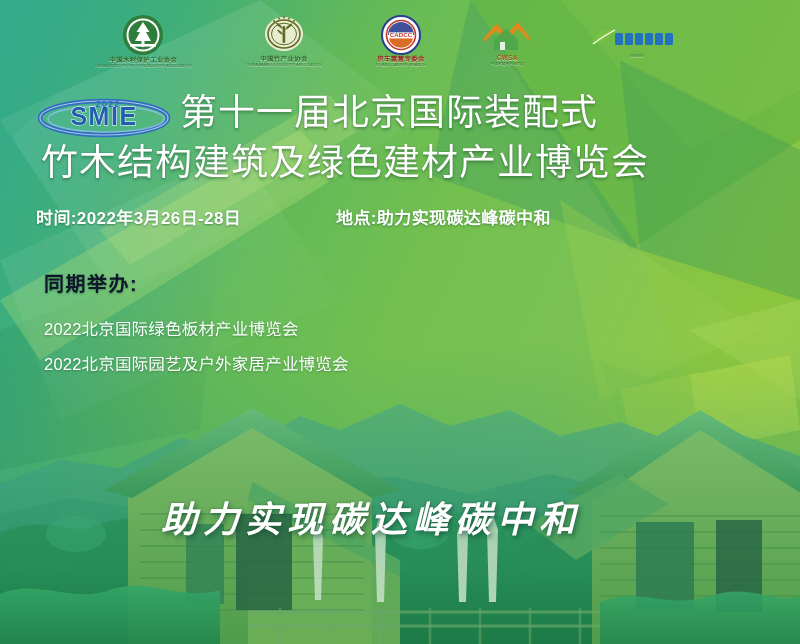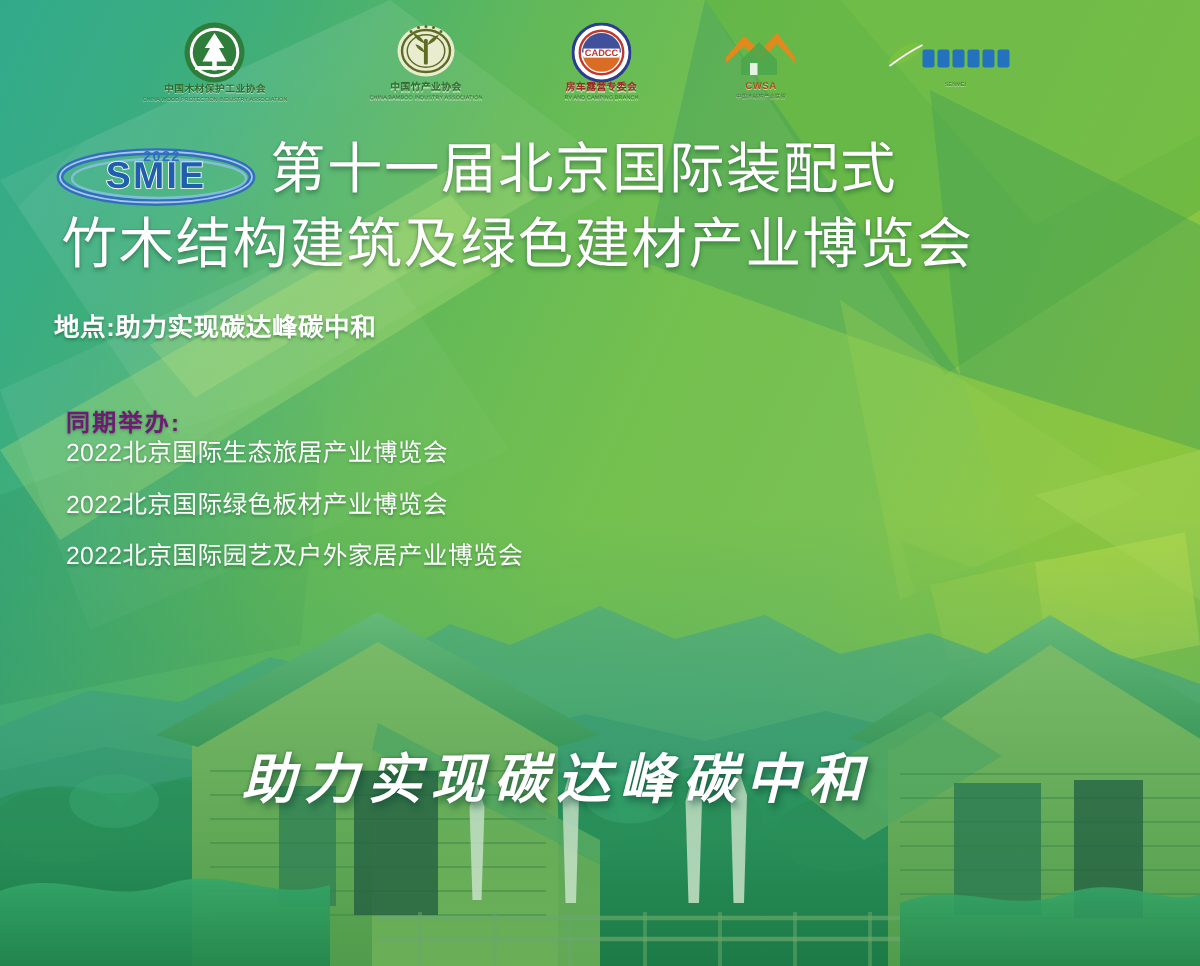--- a/index.html
+++ b/index.html
@@ -137,26 +137,26 @@
   }
   .meta-time { width: 300px; }
 
   
   .concurrent {
     position: absolute;
     top: 268px;
     left: 44px;
   }
   .concurrent-head {
-    font-size: 16px;
+    font-size: 20px;
     font-weight: bold;
-    color: #701a75;
+    color: #0f172a;
     letter-spacing: 1.5px;
     text-shadow: 0 1px 2px rgba(20,80,40,.5);
-    margin-bottom: 2px;
+    margin-bottom: 24px;
   }
   .concurrent-item {
     font-size: 16.5px;
     color: #ffffff;
     letter-spacing: .2px;
     line-height: 1;
     margin-bottom: 18px;
     text-shadow: 0 1px 2px rgba(20,80,40,.45);
     white-space: nowrap;
   }
@@ -441,25 +441,25 @@
         <text x="72" y="15" font-family="Liberation Sans, sans-serif" font-size="9.5" font-weight="bold" fill="#2f6fc0" letter-spacing="1" text-anchor="middle">2022</text>
       </svg>
       <div class="title-main">第十一届北京国际装配式</div>
     </div>
     <div class="title-row2">
       <div class="title-main">竹木结构建筑及绿色建材产业博览会</div>
     </div>
   </div>
 
   <div class="meta">
+    <div class="meta-time">时间:2022年3月26日-28日</div>
     <div>地点:助力实现碳达峰碳中和</div>
   </div>
 
   <div class="concurrent">
     <div class="concurrent-head">同期举办:</div>
-    <div class="concurrent-item">2022北京国际生态旅居产业博览会</div>
     <div class="concurrent-item">2022北京国际绿色板材产业博览会</div>
     <div class="concurrent-item">2022北京国际园艺及户外家居产业博览会</div>
   </div>
 
   <div class="slogan2">助力实现碳达峰碳中和</div>
 
 </div>
 
 </body></html>

